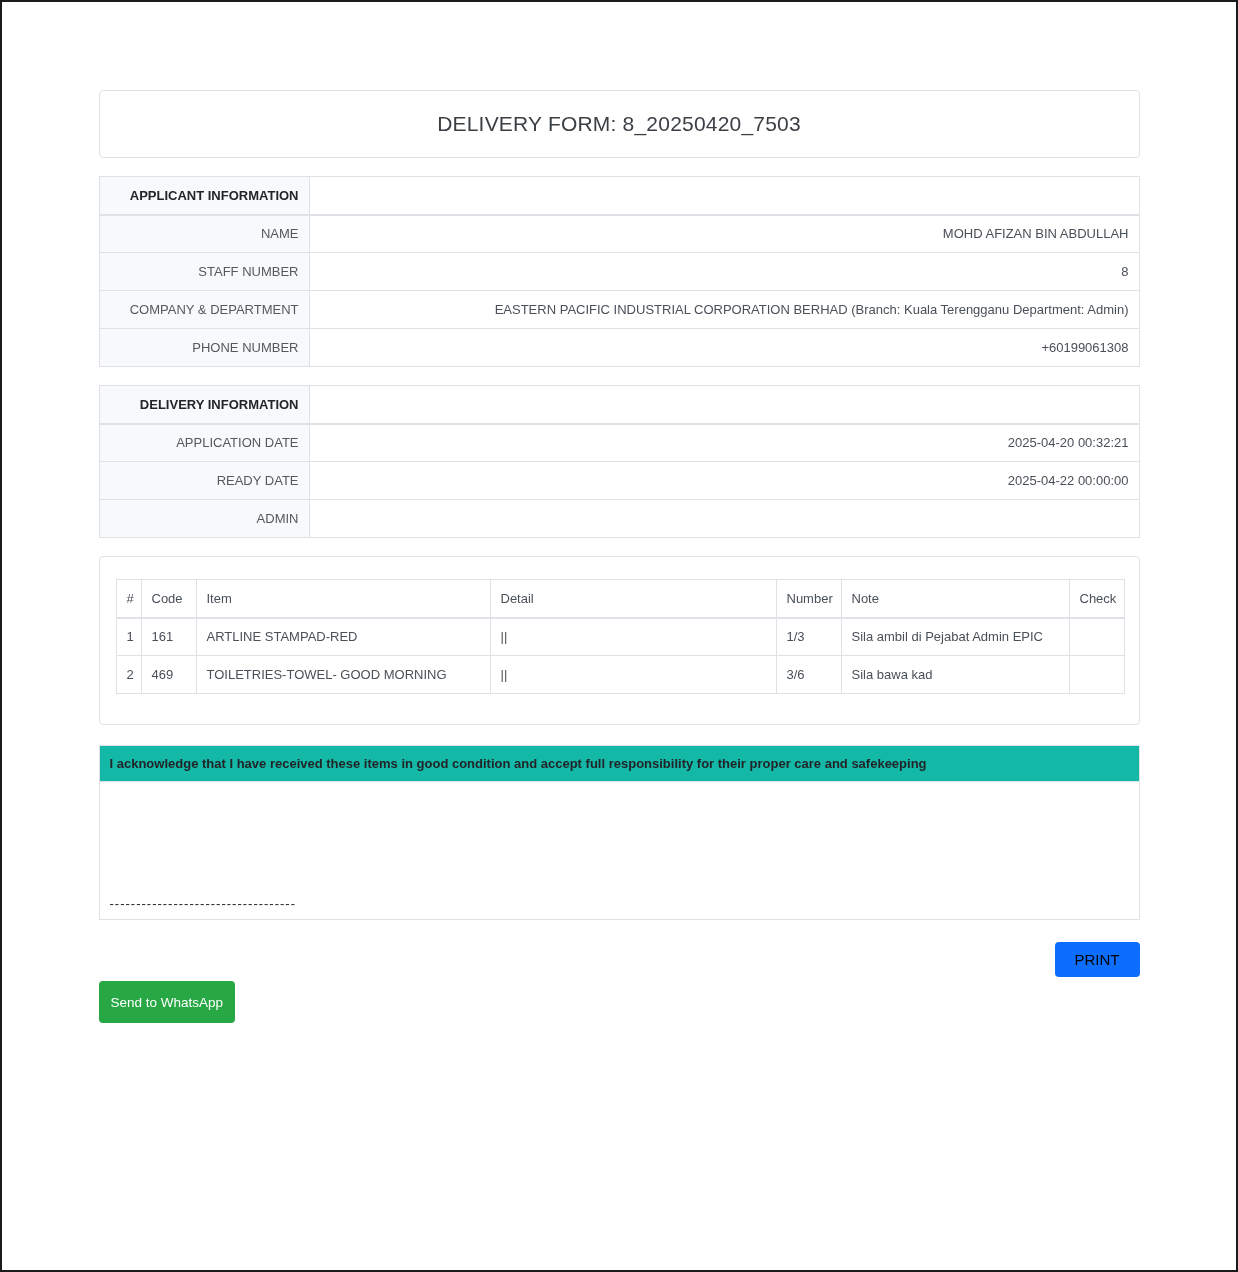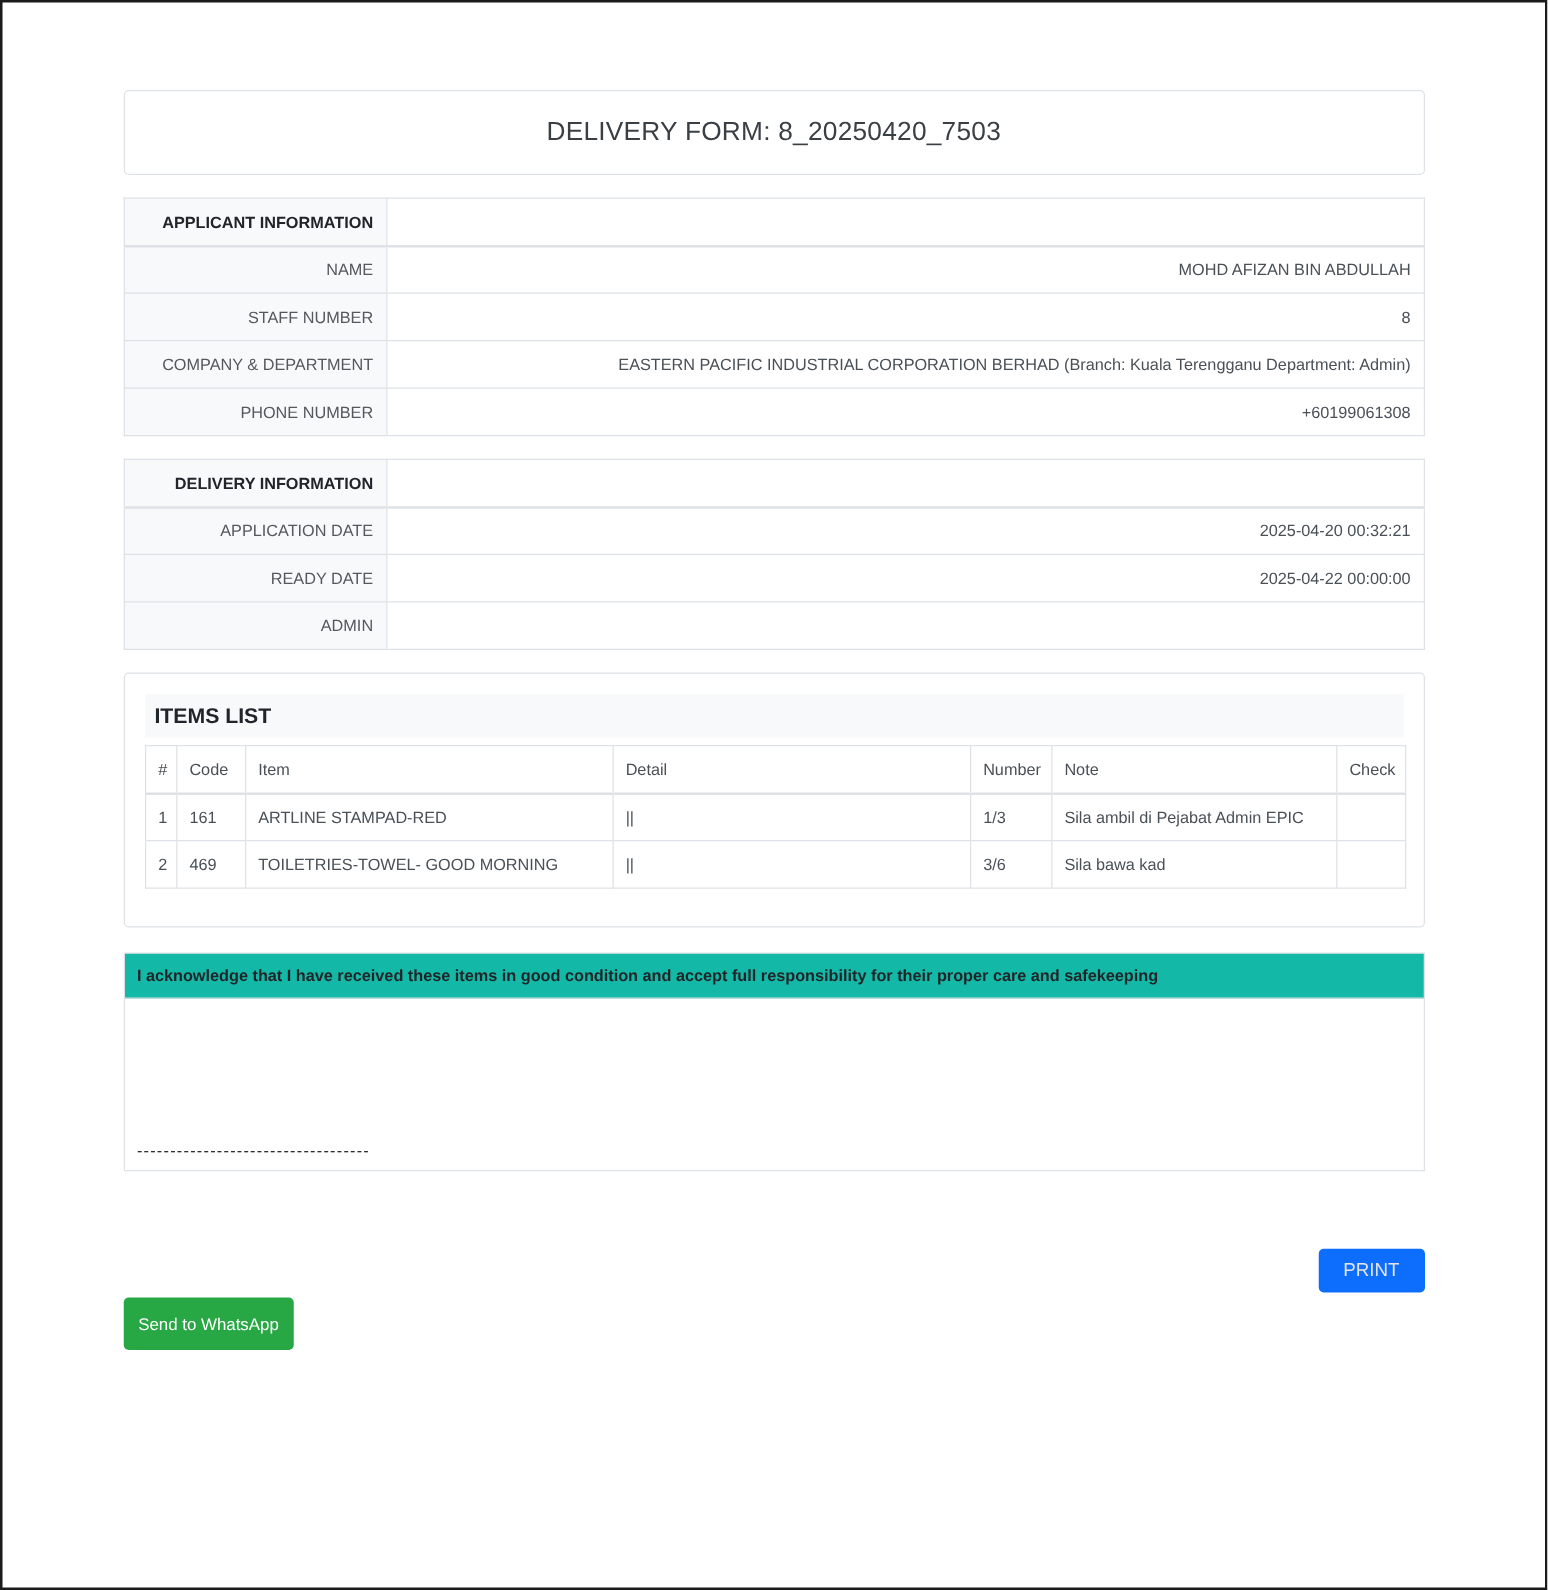--- a/index.html
+++ b/index.html
@@ -15,21 +15,21 @@
     background: #fff;
     overflow: hidden;
   }
   .content {
     width: 1041px;
     margin: 0 auto;
   }
 
   
   .title-card {
-    margin-top: 70px;
+    margin-top: 88px;
     height: 68px;
     border: 1px solid #dee2e6;
     border-radius: 4px;
     display: flex;
     align-items: center;
     justify-content: center;
   }
   .title-card h1 {
     font-size: 21px;
     font-weight: 500;
@@ -140,29 +140,28 @@
   .note-value { font-weight: 400; color: #495057; }
 
   
   .print-row {
     margin-top: 22px;
     display: flex;
     justify-content: flex-end;
   }
   .btn-print {
     background: #0d6efd;
-    color: #e5e5e5;
+    color: #000000;
     border: none;
     border-radius: 4px;
     font-family: inherit;
     font-size: 15px;
     padding: 8px 20px;
     height: 35px;
     cursor: pointer;
-    margin-top: 40px;
   }
   .whatsapp-row {
     margin-top: 4px;
     display: flex;
     justify-content: flex-start;
   }
   .btn-whatsapp {
     background: #28a745;
     color: #fff;
     border: none;
@@ -228,21 +227,20 @@
           <td class="val">2025-04-22 00:00:00</td>
         </tr>
         <tr>
           <td class="label-col lbl">ADMIN</td>
           <td class="val"></td>
         </tr>
       </tbody>
     </table>
 
     <div class="items-card">
-      <div class="items-title">ITEMS LIST</div>
       <table class="items">
         <colgroup>
           <col style="width:25px">
             <col style="width:55px">
             <col style="width:294px">
             <col style="width:286px">
             <col style="width:65px">
             <col style="width:228px">
             <col style="width:55px">
         </colgroup>

